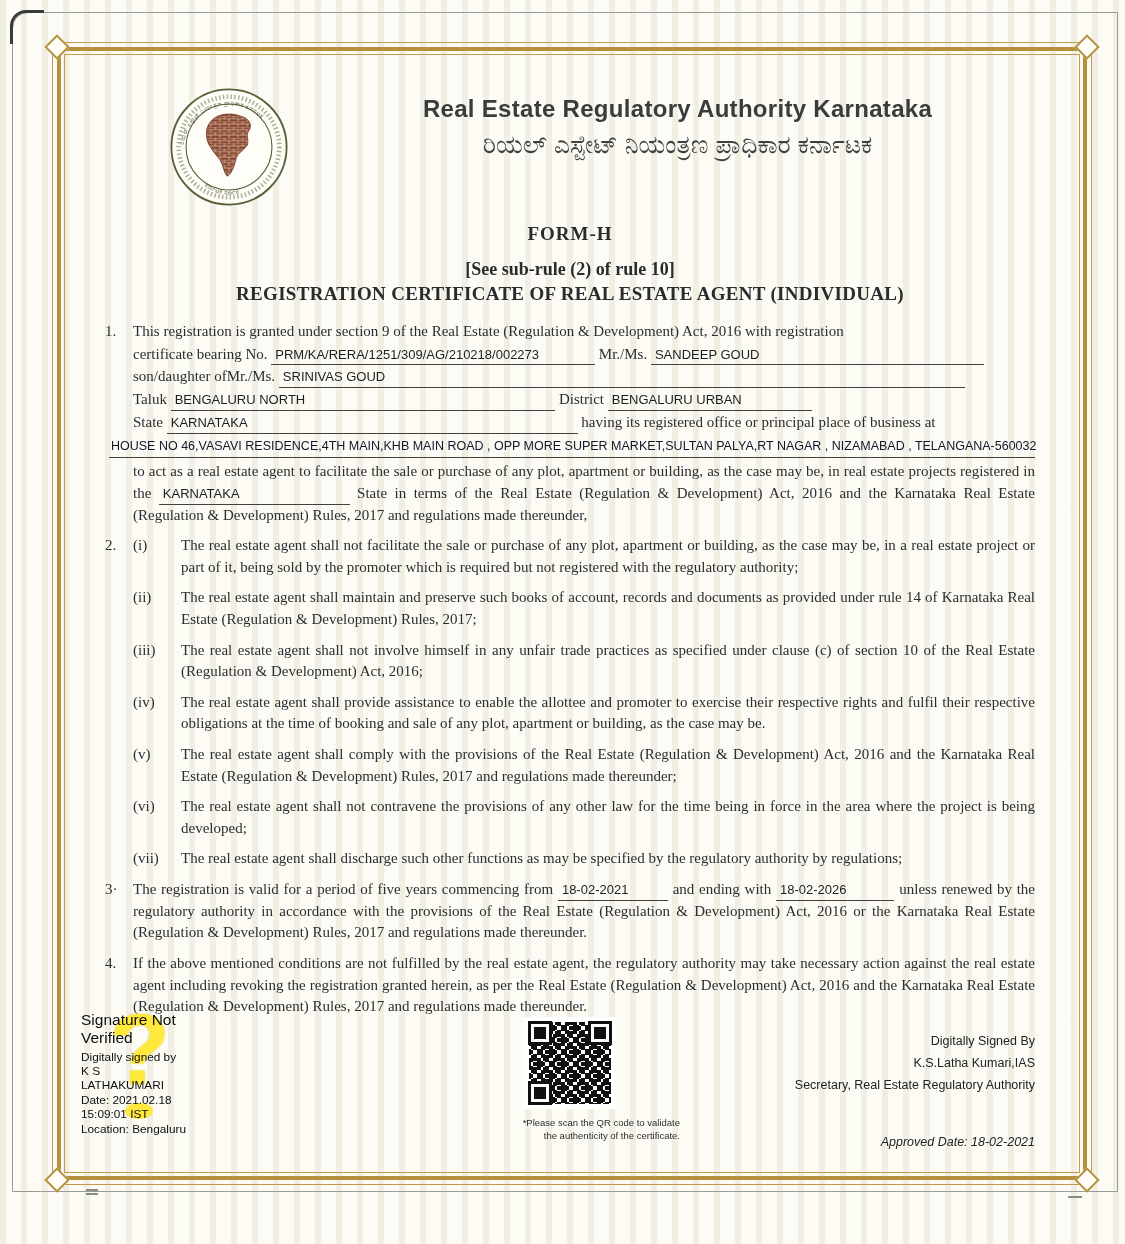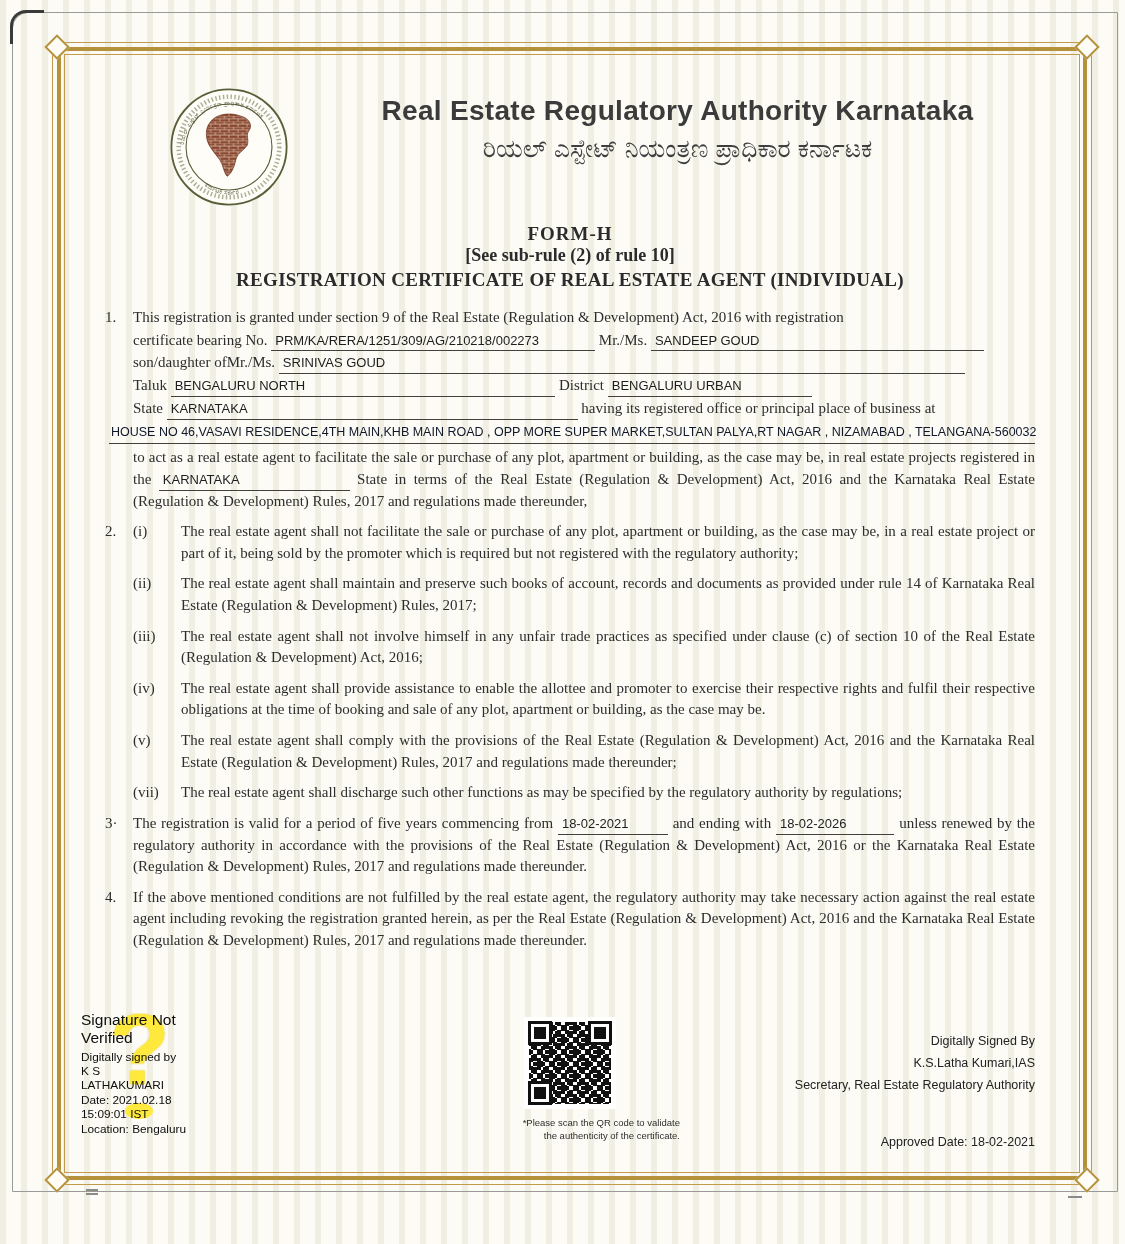--- a/index.html
+++ b/index.html
@@ -27,26 +27,26 @@
   .orn { position:absolute; width:18px; height:18px; background:#fffdf6; border:2px solid #b5913c; transform:rotate(45deg); z-index:3; }
   .orn.tl { left:-5px; top:-5px; } .orn.tr { right:-5px; top:-5px; }
   .orn.bl { left:-5px; bottom:-5px; } .orn.br { right:-5px; bottom:-5px; }
 
   .cert-content { position:absolute; inset:0; padding:26px 44px 0 40px; }
 
   
   .header { position:relative; min-height:138px; }
   .logo { position:absolute; left:60px; top:2px; width:128px; height:128px; }
   .header-titles { margin-left:215px; text-align:center; padding-top:14px; }
-  .org-en { font-family:"Liberation Sans", sans-serif; font-weight:bold; font-size:28px; color:#3b3b3b; letter-spacing:0.3px; }
+  .org-en { font-family:"Liberation Sans", sans-serif; font-weight:bold; font-size:24px; color:#3b3b3b; letter-spacing:0.3px; }
   .org-kn { font-family:"Liberation Sans", sans-serif; font-size:25px; color:#3f3f3f; margin-top:7px; }
 
   .form-head { text-align:center; margin-top:4px; }
   .form-no    { font-weight:bold; font-size:19px; letter-spacing:1px; }
-  .form-rule  { font-weight:bold; font-size:18px; margin-top:0; }
+  .form-rule  { font-weight:bold; font-size:18px; margin-top:14px; }
   .form-title { font-weight:bold; font-size:19px; margin-top:3px; letter-spacing:0.3px; }
 
   
   .clauses { margin-top:16px; font-size:15px; line-height:1.44; color:#2d2d2d; }
   .clause { position:relative; padding-left:28px; margin-bottom:9px; text-align:justify; }
   .clause-num { position:absolute; left:0; top:0; }
   .fline { margin:1px 0; text-align:left; }
   .fv { font-family:"Liberation Sans", sans-serif; font-size:13px; color:#1d1d1d;
         border-bottom:1px solid #41403c; padding:0 6px 1px 4px; white-space:nowrap; display:inline-block; line-height:1.3; }
   .w-cert    { padding-right:56px; }
@@ -79,21 +79,21 @@
   .qr { position:relative; width:92px; height:92px; margin:0 auto; border:5px solid #fff;
         background:
           repeating-conic-gradient(#101010 0% 25%, transparent 0% 50%) 0 0/8px 8px,
           repeating-conic-gradient(#101010 0% 25%, #fff 0% 50%) 2px 3px/12px 12px; }
   .qrf { position:absolute; width:24px; height:24px; background:#fff; border:3.5px solid #101010; }
   .qrf::after { content:""; position:absolute; inset:3px; background:#101010; }
   .qrf.tl { left:-1px; top:-1px; } .qrf.tr { right:-1px; top:-1px; } .qrf.bl { left:-1px; bottom:-1px; }
   .qr-caption { margin-top:8px; font-size:9.5px; color:#2e2e2e; line-height:1.35; }
 
   .sig-right { position:absolute; right:0; top:24px; text-align:right; font-size:12.5px; color:#222; line-height:1.75; }
-  .sig-approved { position:absolute; right:0; top:128px; text-align:right; font-size:12.5px; color:#222; }
+  .sig-approved { position:absolute; right:0; top:128px; text-align:right; font-size:12.5px; color:#222;font-style:italic; }
 </style>
 </head>
 <body>
 
 <div class="scan-frame"></div>
 <div class="scan-curl"></div>
 <div class="scan-mark-1"></div>
 <div class="scan-mark-2"></div>
 
 <div class="cert-frame">
@@ -186,20 +186,24 @@
             </div>
             <div class="cond">
               <span class="cond-num">(iv)</span>
               <span class="cond-text">The real estate agent shall provide assistance to enable the allottee and promoter to exercise their respective rights and fulfil their respective obligations at the time of booking and sale of any plot, apartment or building, as the case may be.</span>
             </div>
             <div class="cond">
               <span class="cond-num">(v)</span>
               <span class="cond-text">The real estate agent shall comply with the provisions of the Real Estate (Regulation &amp; Development) Act, 2016 and the Karnataka Real Estate (Regulation &amp; Development) Rules, 2017 and regulations made thereunder;</span>
             </div>
             <div class="cond">
+              <span class="cond-num">(vi)</span>
+              <span class="cond-text">The real estate agent shall not contravene the provisions of any other law for the time being in force in the area where the project is being developed;</span>
+            </div>
+            <div class="cond">
               <span class="cond-num">(vii)</span>
               <span class="cond-text">The real estate agent shall discharge such other functions as may be specified by the regulatory authority by regulations;</span>
             </div>
           </div>
 
           <div class="clause">
             <span class="clause-num">3·</span>
             <span>The registration is valid for a period of five years commencing from</span>
             <span class="fv w-date">18-02-2021</span>
             <span>and ending with</span>

